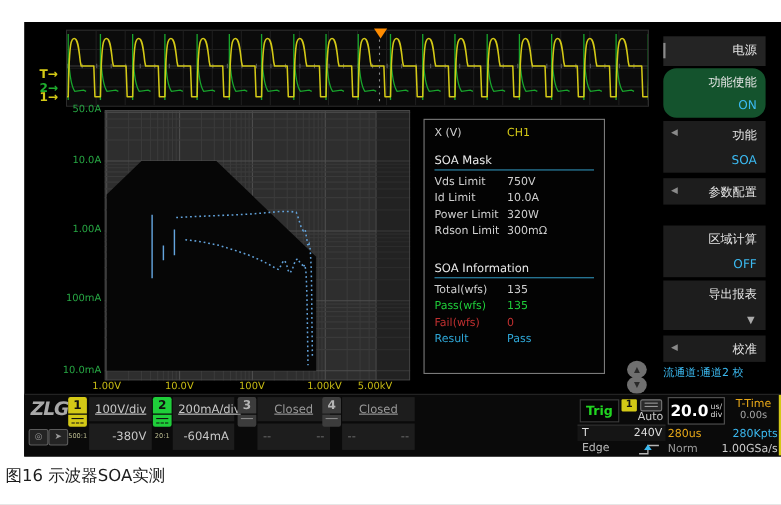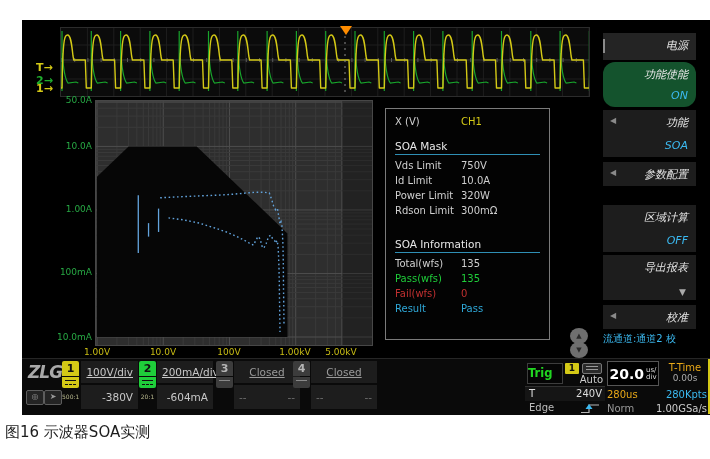--- a/index.html
+++ b/index.html
@@ -20,21 +20,21 @@
   .soa-row{display:flex;margin:0 0 4px 0;line-height:11px;}
   .soa-row .lab{width:66px;flex:none;}
   .soa-gap{height:9px;}
   .c-ch1{color:#d4c916;} .c-ch2{color:#1fce3a;} .c-pass{color:#1fce3a;} .c-fail{color:#c03030;} .c-cyan{color:#2fa8d8;} .c-white{color:#cfcfcf;}
   
   .scrollw{position:absolute;left:548px;top:308px;width:20px;height:32px;}
   .scrollw .dot{width:18px;height:16px;background:#6f6f6f;border-radius:50%;color:#2a2a2a;font-size:7px;text-align:center;line-height:16px;}
   .scrollw .dot+.dot{margin-top:-2px;}
   
   .sidebar{position:absolute;left:581px;top:0;width:107px;height:338px;}
-  .sb-btn{position:absolute;left:0;width:93px;background:#1d1d1d;box-sizing:border-box;font-style:italic;}
+  .sb-btn{position:absolute;left:0;width:93px;background:#1d1d1d;box-sizing:border-box;}
   .sb-btn.sel{background:#14532d;border-radius:12px;}
   .sb-label{position:absolute;right:8px;top:5px;font-size:11px;color:#e6e6e6;}
   .sb-value{position:absolute;right:8px;bottom:5px;font-size:11px;color:#3bb9f0;}
   .sb-arrow{position:absolute;left:7px;top:6px;font-size:8px;color:#8a8a8a;}
   .sb-dd{position:absolute;right:10px;bottom:3px;font-size:9px;color:#aaa;}
   .sb-caption{position:absolute;left:0;width:107px;font-size:10px;color:#3bb9f0;white-space:nowrap;overflow:hidden;}
   .sb-tick{position:absolute;left:0;top:6px;width:2px;height:14px;background:#8a8a8a;}
   
   .bottom-bar{position:absolute;left:0;top:338px;width:688px;height:57px;background:#0a0a0a;border-top:1px solid #262626;box-sizing:border-box;}
   .logo{position:absolute;left:6px;top:3px;color:#a9a9a9;font-size:17px;font-weight:bold;font-style:italic;letter-spacing:-1px;}
@@ -49,21 +49,21 @@
   .b-gray{background:#3c3c3c;color:#b5b5b5;}
   .probe{position:absolute;top:32px;left:0;width:17px;font-size:6px;color:#b9b98f;text-align:center;}
   .vals{position:absolute;top:2px;}
   .vcell{background:#1d1d1d;color:#c8c8c8;font-size:10.5px;box-sizing:border-box;padding:0 5px;}
   .vc1{height:22px;line-height:22px;margin-bottom:2px;text-align:right;text-decoration:underline;}
   .vc2{height:24px;line-height:24px;text-align:right;}
   .vclosed{text-align:center;color:#9a9a9a;}
   .vdash{display:flex;justify-content:space-between;color:#6f6f6f;}
   
   .trig-block{position:absolute;left:503px;top:2px;width:80px;height:53px;}
-  .trig-box{position:absolute;left:2px;top:2px;width:34px;height:19px;background:#050505;border:1px solid #3d3d3d;color:#21d621;font-weight:bold;font-size:11.5px;line-height:19px;}
+  .trig-box{position:absolute;left:2px;top:2px;width:34px;height:19px;background:#050505;border:1px solid #3d3d3d;color:#21d621;font-weight:bold;font-size:11.5px;text-align:center;line-height:19px;}
   .trig-src{position:absolute;left:40px;top:2px;width:14px;height:11px;background:#d4c916;color:#111;font-size:9px;font-weight:bold;text-align:center;line-height:11px;border-radius:1px;}
   .trig-scr{position:absolute;left:57px;top:2px;width:20px;height:11px;background:#2a2a2a;border:1px solid #777;border-radius:2px;box-sizing:border-box;}
   .trig-scr i{display:block;height:1px;background:#999;margin:2px 3px 0 3px;}
   .trig-auto{position:absolute;left:38px;top:13px;width:40px;text-align:right;color:#cccccc;font-size:10px;}
   .trig-r2{position:absolute;left:0;top:25px;width:80px;height:14px;background:#151515;border-top:1px solid #303030;color:#dddddd;font-size:10px;line-height:14px;}
   .trig-r3{position:absolute;left:0;top:40px;width:80px;height:14px;color:#bbbbbb;font-size:10px;line-height:14px;}
   
   .tb-block{position:absolute;left:585px;top:2px;width:101px;height:53px;}
   .tb-box{position:absolute;left:0;top:0;width:52px;height:25px;background:#000;border:1px solid #555;box-sizing:border-box;display:flex;align-items:center;justify-content:center;gap:2px;}
   .tb-box .num{color:#fff;font-size:14px;font-weight:bold;}

